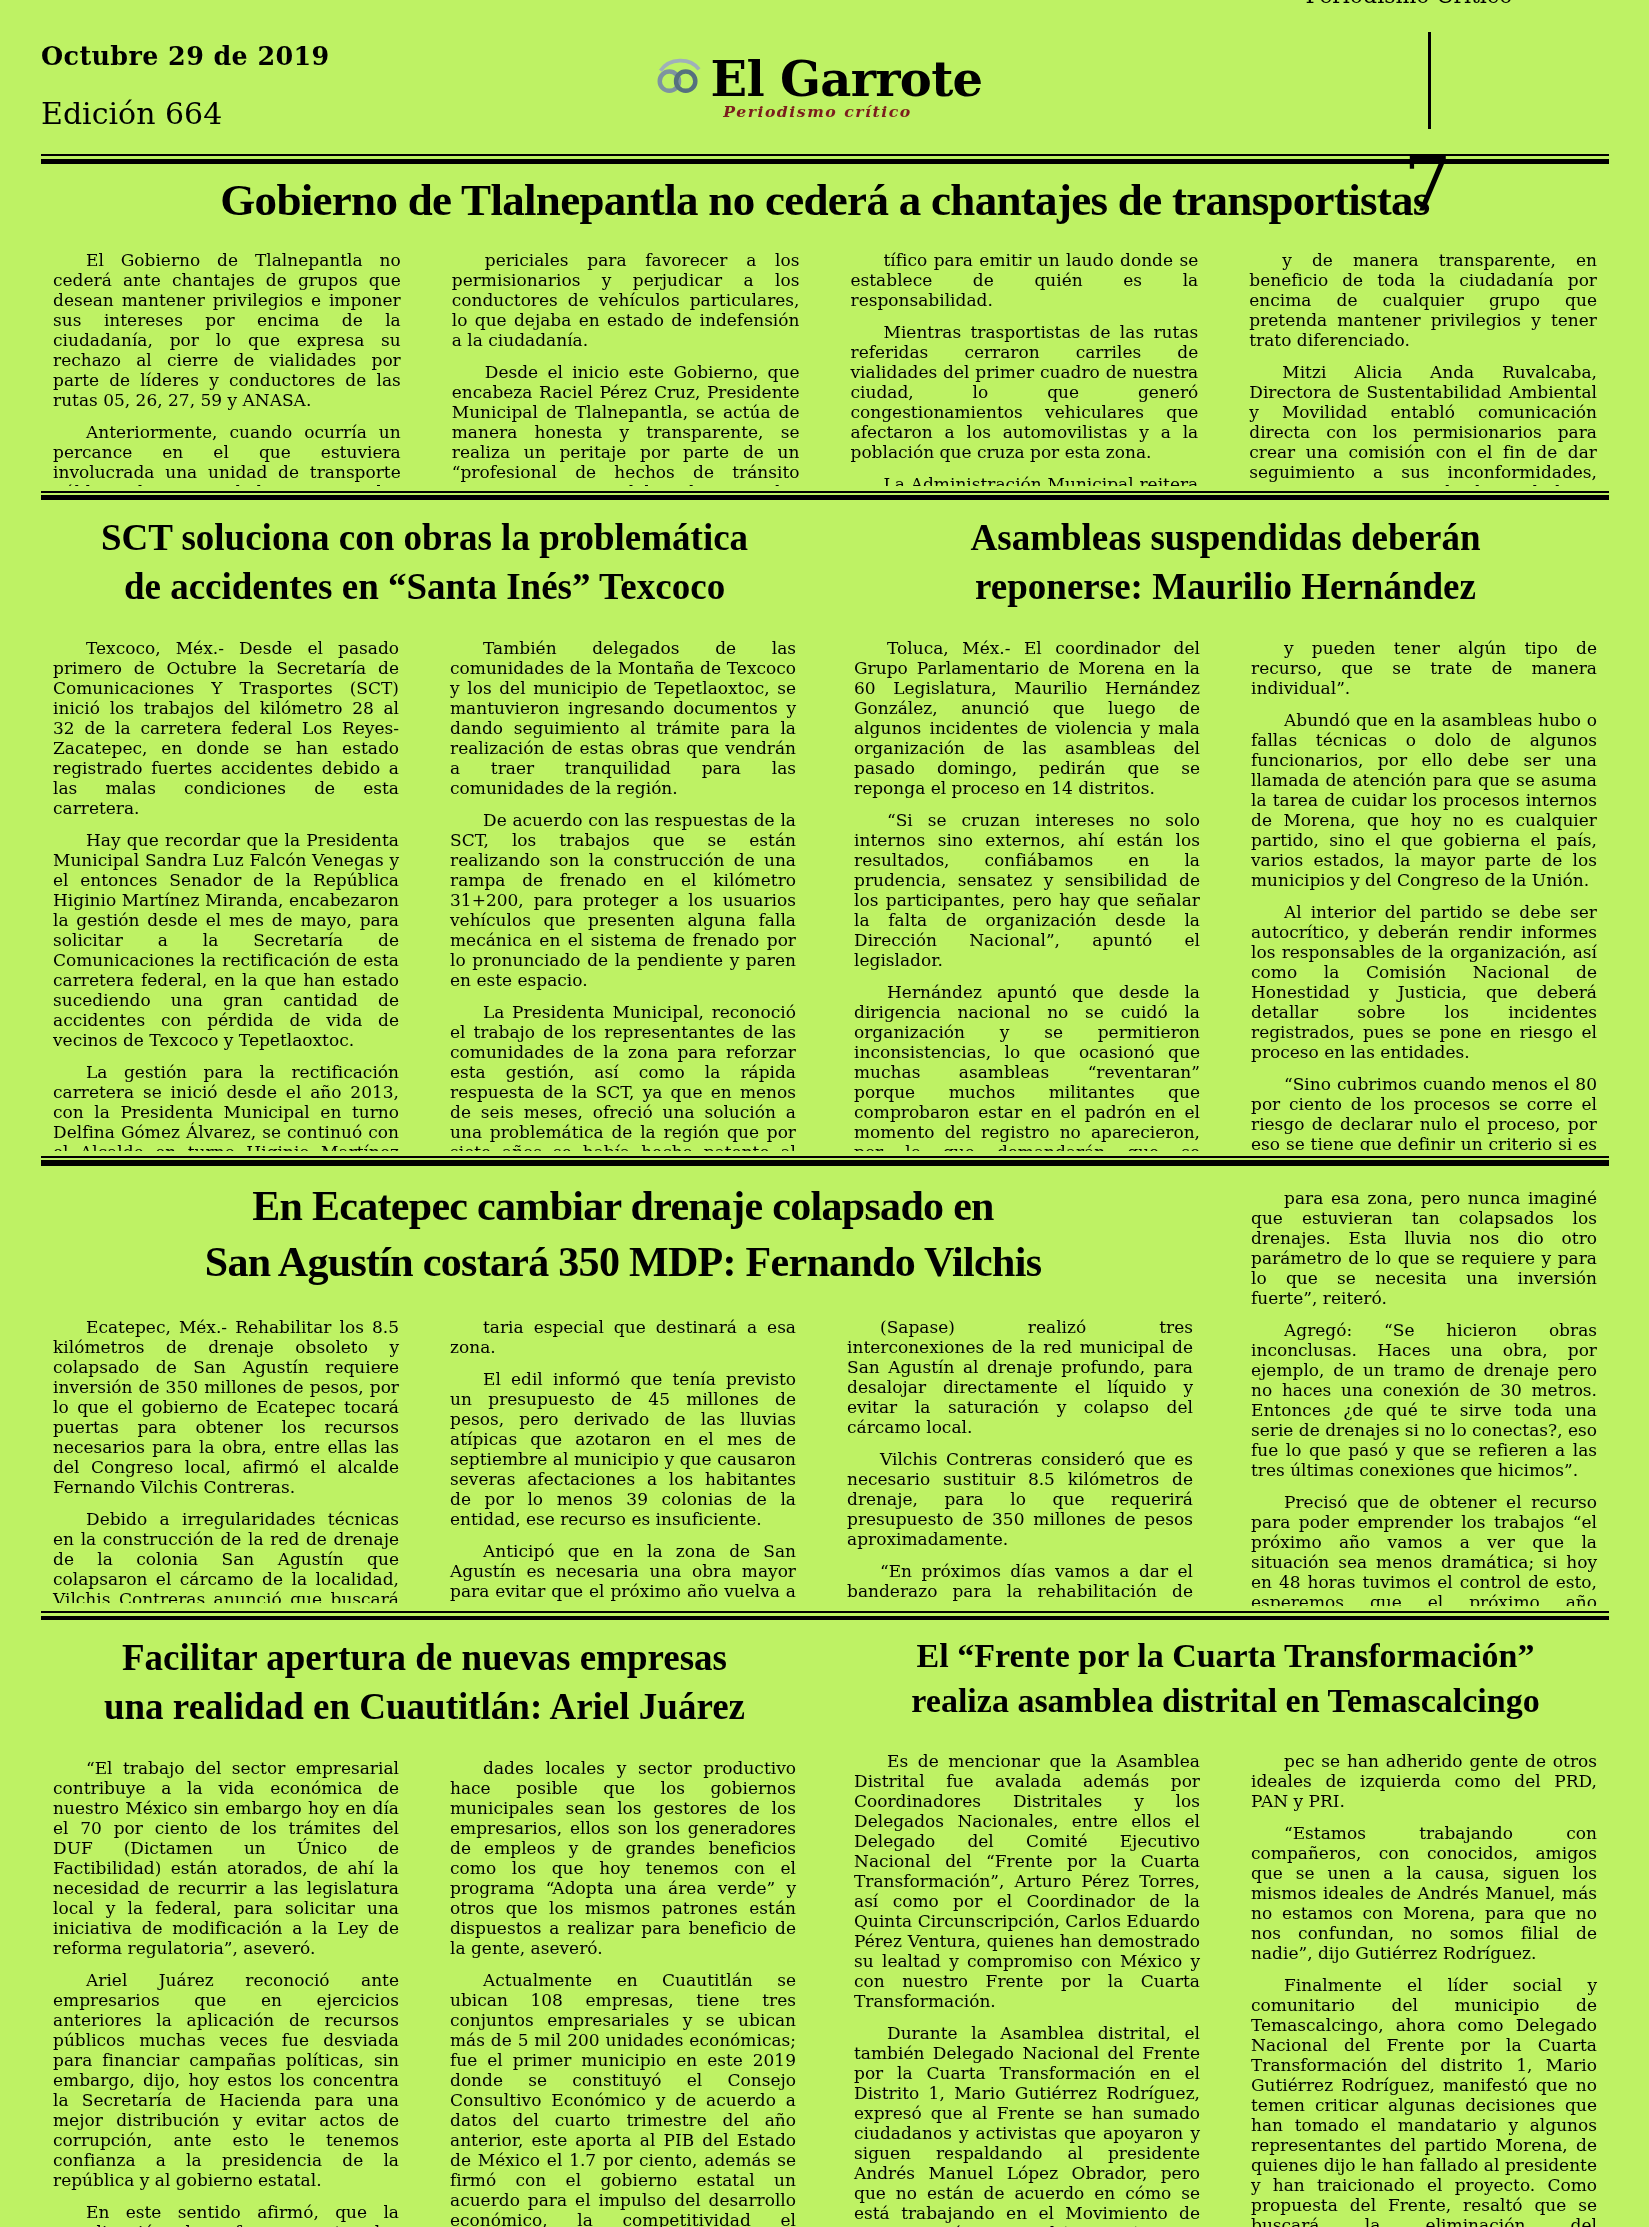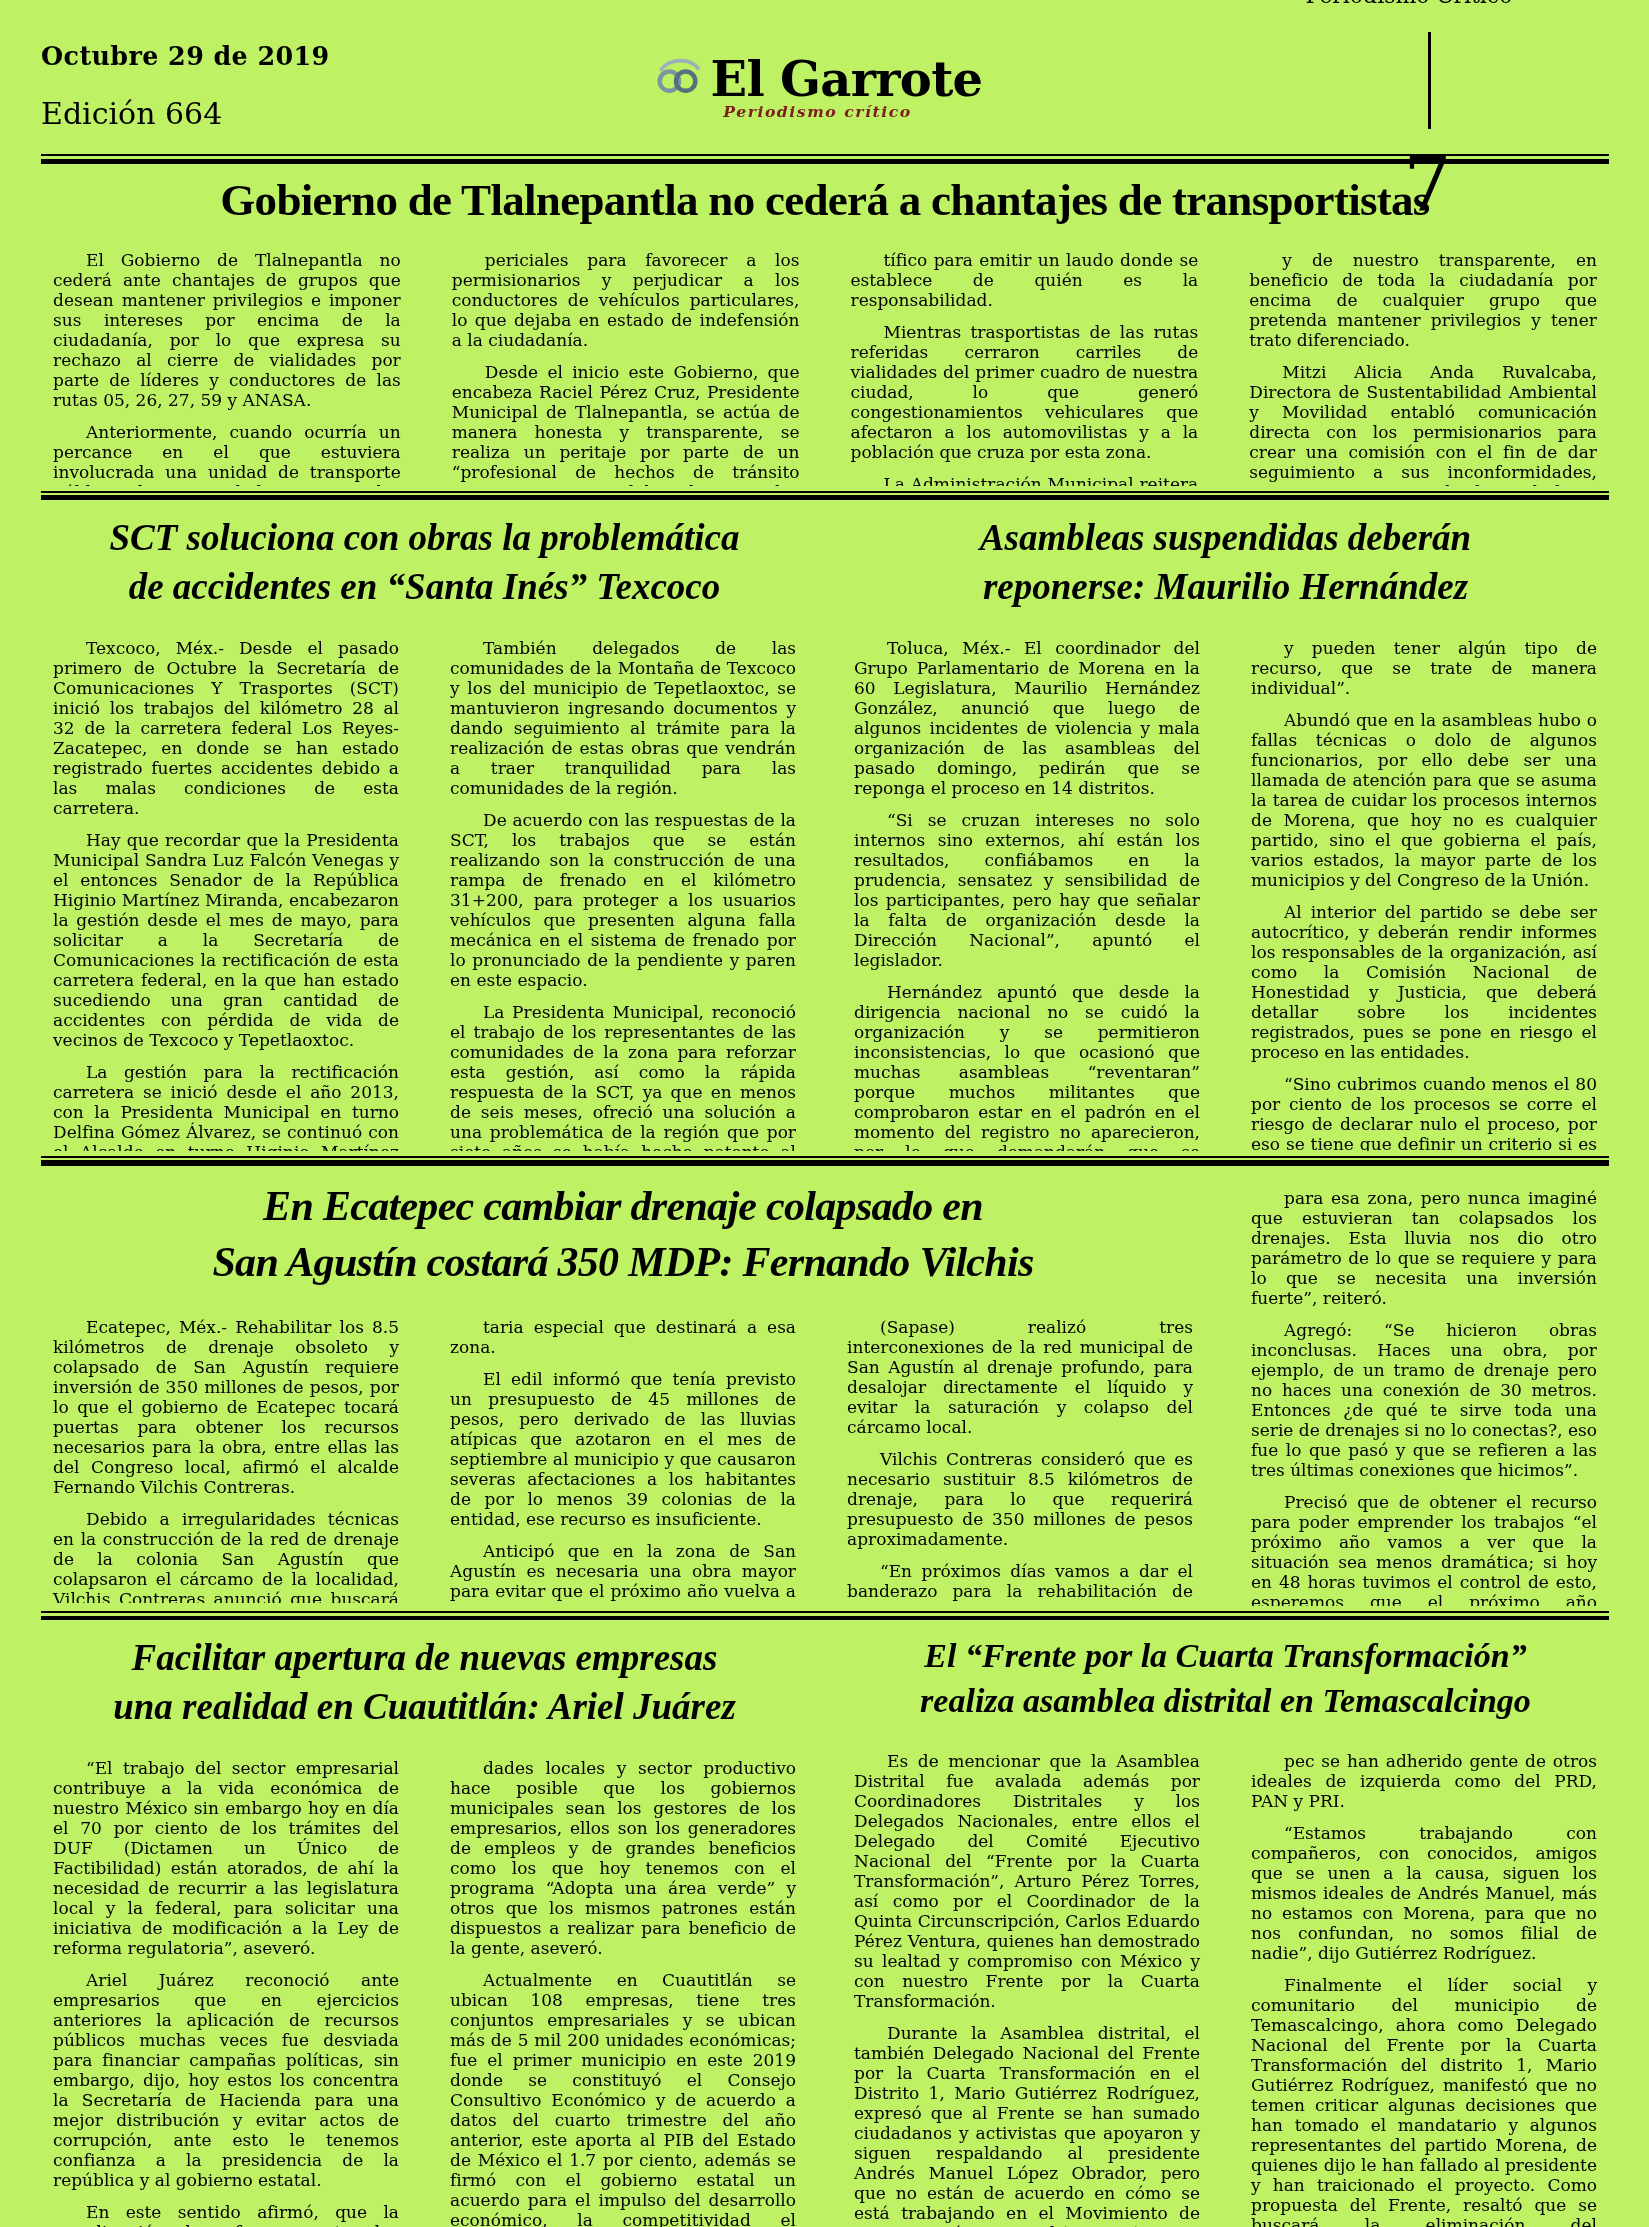--- a/index.html
+++ b/index.html
@@ -21,21 +21,21 @@
   .m-social{font-size:22px;line-height:1.45;text-align:left;}
   .m-social .b{font-weight:bold;}
   .vline{width:2.2px;height:97px;background:#000;}
   .pageno{font-size:75px;line-height:1;padding-right:4.5px;}
   
   .rule{height:9.7px;margin:4.5px 0;
     background:linear-gradient(#000 0 2.2px,transparent 2.2px 4.5px,#000 4.5px 9.7px);}
   
   h1,h2{font-family:"Liberation Serif","DejaVu Serif",serif;text-align:center;font-weight:bold;color:#000;}
   h1{font-size:45px;letter-spacing:-0.7px;white-space:nowrap;margin:10.5px 0 12px 0;}
-  h2{line-height:1.32;margin:9px 0 15px 0;font-style:italic;}
+  h2{line-height:1.32;margin:9px 0 15px 0;}
   .h-sct{font-size:37px;}
   .h-asm{font-size:37px;}
   .h-eca{font-size:42px;letter-spacing:-0.7px;}
   .h-cua{font-size:37px;}
   .h-tem{font-size:34px;}
   
   .cols{display:flex;gap:27px;overflow:hidden;font-size:17px;line-height:20px;}
   .cols .col{flex:1;min-width:0;}
   .cols p{margin:12px;text-indent:33px;text-align:justify;}
   .h330{height:248px;}
@@ -97,21 +97,21 @@
         <div class="col">
           <p>periciales para favorecer a los permisionarios y perjudicar a los conductores de vehículos particulares, lo que dejaba en estado de indefensión a la ciudadanía.</p>
           <p>Desde el inicio este Gobierno, que encabeza Raciel Pérez Cruz, Presidente Municipal de Tlalnepantla, se actúa de manera honesta y transparente, se realiza un peritaje por parte de un “profesional de hechos de tránsito terrestre”, que es elaborado con todos los requisitos de ley y bajo los principios del método cien-</p>
         </div>
         <div class="col">
           <p>tífico para emitir un laudo donde se establece de quién es la responsabilidad.</p>
           <p>Mientras trasportistas de las rutas referidas cerraron carriles de vialidades del primer cuadro de nuestra ciudad, lo que generó congestionamientos vehiculares que afectaron a los automovilistas y a la población que cruza por esta zona.</p>
           <p>La Administración Municipal reitera su compromiso de trabajar con una política de cero tolerancia a la corrupción</p>
         </div>
         <div class="col">
-          <p>y de nuestro transparente, en beneficio de toda la ciudadanía por encima de cualquier grupo que pretenda mantener privilegios y tener trato diferenciado.</p>
+          <p>y de manera transparente, en beneficio de toda la ciudadanía por encima de cualquier grupo que pretenda mantener privilegios y tener trato diferenciado.</p>
           <p>Mitzi Alicia Anda Ruvalcaba, Directora de Sustentabilidad Ambiental y Movilidad entabló comunicación directa con los permisionarios para crear una comisión con el fin de dar seguimiento a sus inconformidades, siempre con respeto absoluto a la ley y velando por los intereses de la ciudadanía.</p>
         </div>
       </div>
   </section>
 
   <div class="rule"></div>
 
   <div class="row">
     <section class="half">
       <h2 class="h-sct">SCT soluciona con obras la problemática<br>de accidentes en “Santa Inés” Texcoco</h2>

